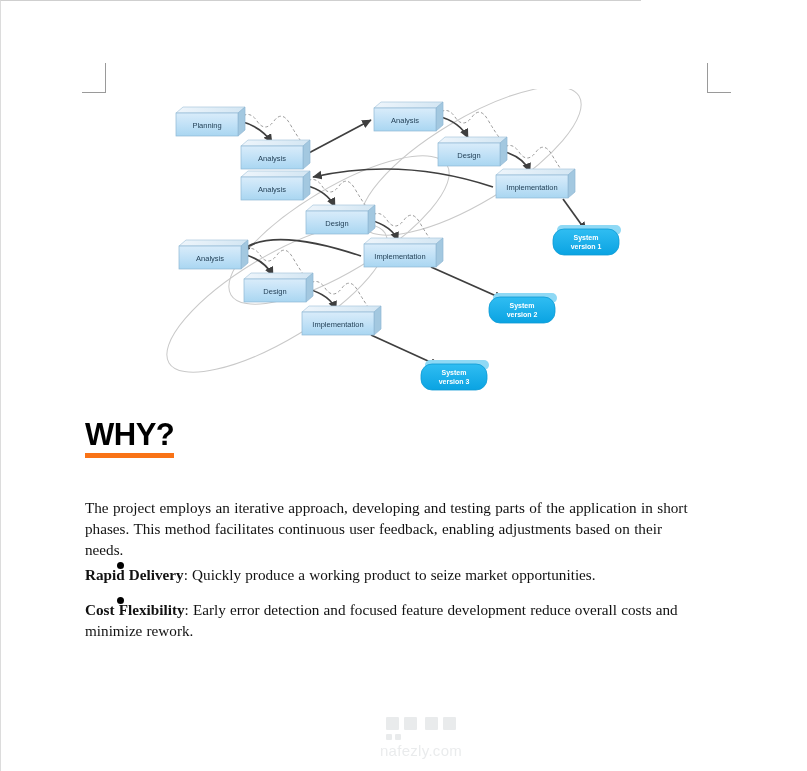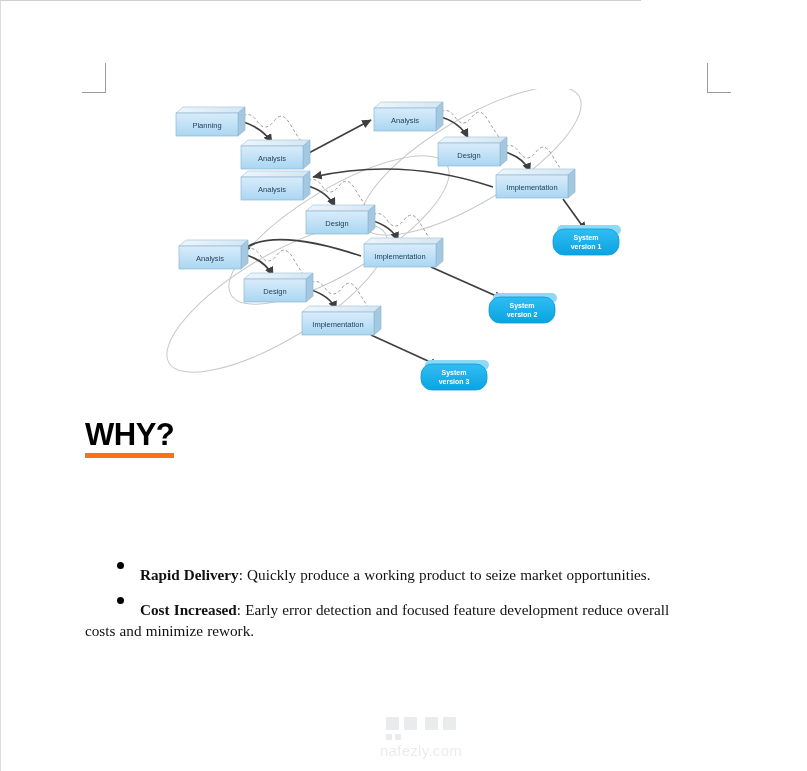--- a/index.html
+++ b/index.html
@@ -115,21 +115,20 @@
     left: 32px;
     top: -2px;
     width: 7px;
     height: 7px;
     border-radius: 50%;
     background: #000000;
   }
   .benefit-text { display: block; }
   .benefit-text .lead {
     font-weight: bold;
-    margin-left: 55px;
   }
 
   
   #watermark {
     position: absolute;
     left: 355px;
     top: 714px;
     width: 130px;
     height: 50px;
     opacity: 0.30;
@@ -321,29 +320,30 @@
           <rect x="260" y="275" width="66" height="26" rx="11" fill="url(#verfill)" stroke="#0c9ad4" stroke-width="0.8"></rect>
           <text x="293" y="285.5" text-anchor="middle">System</text>
           <text x="293" y="294.5" text-anchor="middle">version 3</text>
         </g>
       </g>
     </svg>
   </div>
 
   <div id="why-heading">WHY?</div>
 
+  <p id="intro-paragraph">The project employs an iterative approach, developing and testing parts of the application in short phases. This method facilitates continuous user feedback, enabling adjustments based on their needs.</p>
 
   <ul id="benefit-list">
     <li>
       <span class="bullet-dot"></span>
       <span class="benefit-text"><span class="lead">Rapid Delivery</span><span>: Quickly produce a working product to seize market opportunities.</span></span>
     </li>
     <li>
       <span class="bullet-dot"></span>
-      <span class="benefit-text"><span class="lead">Cost Increased</span><span>: Early error detection and focused feature development reduce overall costs and minimize rework.</span></span>
+      <span class="benefit-text"><span class="lead">Cost Flexibility</span><span>: Early error detection and focused feature development reduce overall costs and minimize rework.</span></span>
     </li>
   </ul>
 
   <div id="watermark">
     <div class="wm-logo">
       <div class="wm-blk" style="left:2px;  top:2px;  width:13px; height:13px;"></div>
       <div class="wm-blk" style="left:20px; top:2px;  width:13px; height:13px;"></div>
       <div class="wm-blk" style="left:41px; top:2px;  width:13px; height:13px;"></div>
       <div class="wm-blk" style="left:59px; top:2px;  width:13px; height:13px;"></div>
       <div class="wm-blk" style="left:2px;  top:19px; width:6px;  height:6px;"></div>

